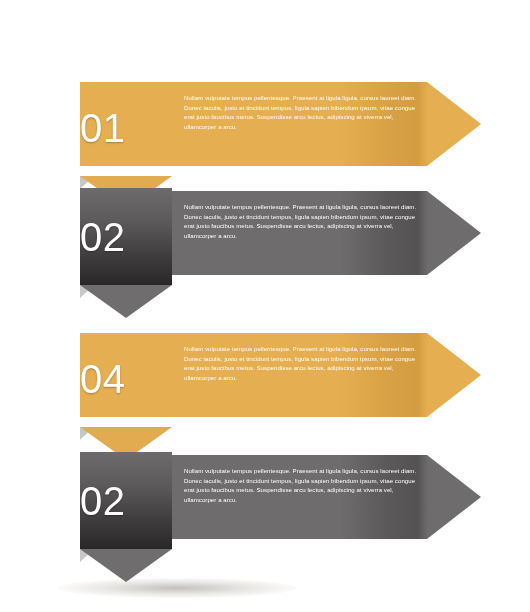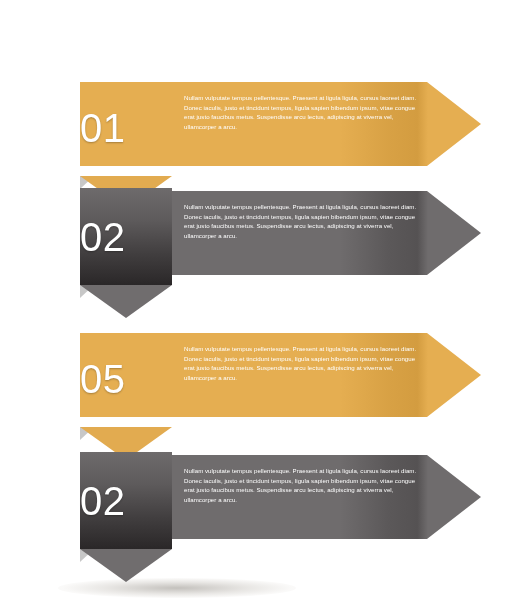--- a/index.html
+++ b/index.html
@@ -203,21 +203,21 @@
   </div>
 
   <div class="banner r3 gold">
     <div class="strip">
       <div class="strip-base"></div>
       <div class="strip-seam"></div>
     </div>
     <div class="tail-fold"></div>
     <div class="tail"></div>
     <div class="numplate">
-      <span class="num">05</span>
+      <span class="num">04</span>
     </div>
     <p class="body-text">Nullam vulputate tempus pellentesque. Praesent at ligula ligula, cursus laoreet diam. Donec iaculis, justo et tincidunt tempus, ligula sapien bibendum ipsum, vitae congue erat justo faucibus metus. Suspendisse arcu lectus, adipiscing at viverra vel, ullamcorper a arcu.</p>
   </div>
 
   <div class="banner r4 gray">
     <div class="strip">
       <div class="strip-base"></div>
       <div class="strip-seam"></div>
     </div>
     <div class="tail-fold"></div>

